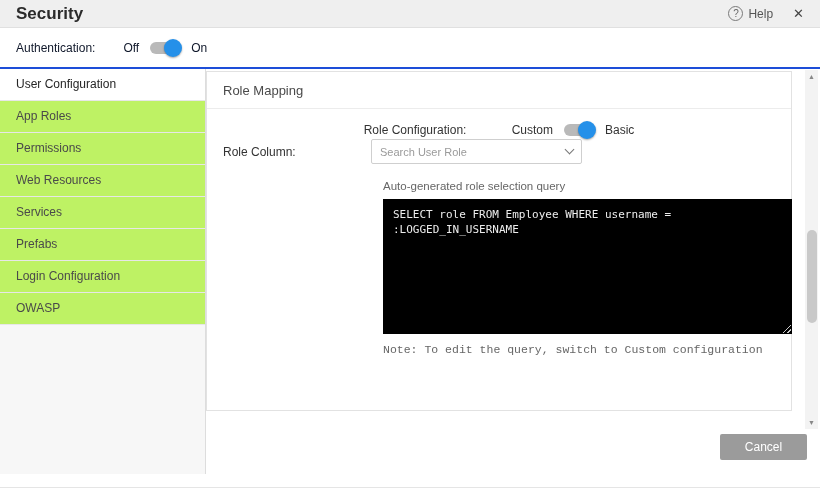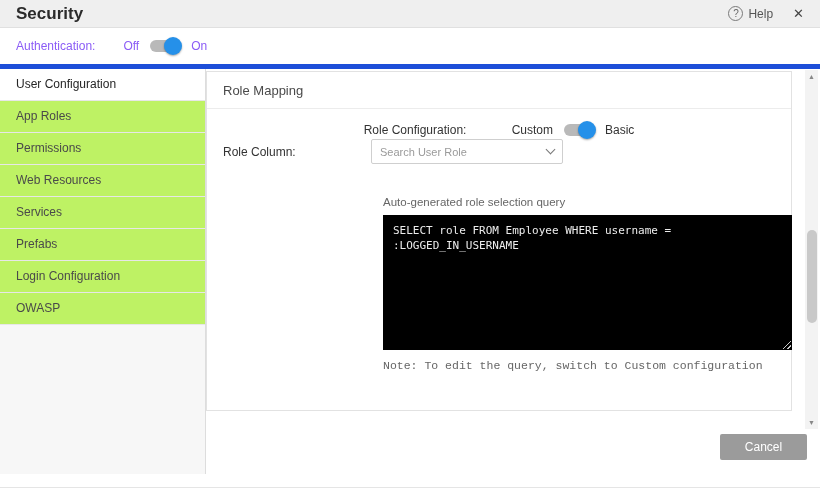--- a/index.html
+++ b/index.html
@@ -9,41 +9,41 @@
 
   
   .header { height: 28px; background:#efefef; border-bottom:1px solid #e0e0e0; display:flex; align-items:center; padding:0 16px; }
   .page-title { font-size:17px; font-weight:700; color:#2b2b2b; }
   .header-right { margin-left:auto; display:flex; align-items:center; }
   .help-icon { width:15px; height:15px; border:1px solid #7a7a7a; border-radius:50%; color:#666; font-size:10px; display:flex; align-items:center; justify-content:center; cursor:pointer; }
   .help-label { font-size:12px; color:#555; margin-left:5px; cursor:pointer; }
   .close-icon { margin-left:20px; font-size:13px; color:#444; cursor:pointer; }
 
   
-  .auth-row { height:41px; display:flex; align-items:center; padding:0 16px; border-bottom:5px solid #1d4ed8; background:#fff; font-size:12px; color:#8b5cf6; }
+  .auth-row { height:41px; display:flex; align-items:center; padding:0 16px; border-bottom:2px solid #1d4ed8; background:#fff; font-size:12px; color:#0f172a; }
   .auth-row .auth-label { margin-right:28px; }
   .toggle { position:relative; width:30px; height:12px; border-radius:7px; background:#b9b9b9; margin:0 11px; display:inline-block; cursor:pointer; flex-shrink:0; }
   .toggle .knob { position:absolute; top:-3px; right:-2px; width:18px; height:18px; border-radius:50%; background:#2590e9; box-shadow:0 1px 2px rgba(0,0,0,.35); }
 
   
   .body { display:flex; height:405px; }
   .sidebar { width:206px; background:#f7f7f7; border-right:1px solid #ddd; flex-shrink:0; }
   .sidebar-item { height:32px; line-height:31px; padding:0 16px; font-size:12px; color:#4a4a4a; border-bottom:1px solid #e7e7e7; cursor:pointer; background:#bef264; white-space:nowrap; overflow:hidden; }
   .sidebar-item.active { background:#fff; color:#262626; }
 
   .content { position:relative; flex:1; }
   .panel { position:absolute; left:0; top:2px; right:28px; height:340px; border:1px solid #e2e2e2; background:#fff; }
   .panel-header { padding:11px 16px 10px; font-size:13px; color:#4a4a4a; border-bottom:1px solid #ececec; }
   .panel-body { padding:14px 16px 0; }
   .form-row { display:flex; align-items:center; font-size:12px; color:#333; }
   .row-1 { margin-bottom:2px;justify-content:center; }
-  .row-2 { margin-bottom:32px; }
+  .row-2 { margin-bottom:16px; }
   .form-label { width:148px; flex-shrink:0; }
   .toggle-group { display:flex; align-items:center; }
-  .select { width:192px; height:25px; border:1px solid #cfcfcf; border-radius:2px; display:flex; align-items:center; justify-content:space-between; padding:0 8px; cursor:pointer; background:#fff; }
+  .select { width:211px; height:25px; border:1px solid #cfcfcf; border-radius:2px; display:flex; align-items:center; justify-content:space-between; padding:0 8px; cursor:pointer; background:#fff; }
   .select .placeholder { font-size:11px; color:#9a9a9a; }
   .chevron { width:7px; height:7px; border-right:1px solid #777; border-bottom:1px solid #777; transform:rotate(45deg); margin-top:-4px; }
 
   .query-block { margin-left:148px;padding-left:12px; }
   .query-caption { font-size:11.5px; color:#666; margin-bottom:7px; }
   .code-box { position:relative; width:409px; height:135px; background:#000; color:#ececec; font-family:"DejaVu Sans Mono","Liberation Mono",monospace; font-size:11px; line-height:1.4; padding:8px 10px; white-space:pre-wrap; overflow:hidden; }
   .resize-handle { position:absolute; right:1px; bottom:1px; width:11px; height:11px; background:repeating-linear-gradient(-45deg, transparent 0 2px, #c9c9c9 2px 3px); clip-path:polygon(100% 0, 100% 100%, 0 100%); cursor:nwse-resize; }
   .query-note { font-size:11.5px; color:#666; margin-top:9px;font-family:Liberation Mono, monospace; }
 
   

